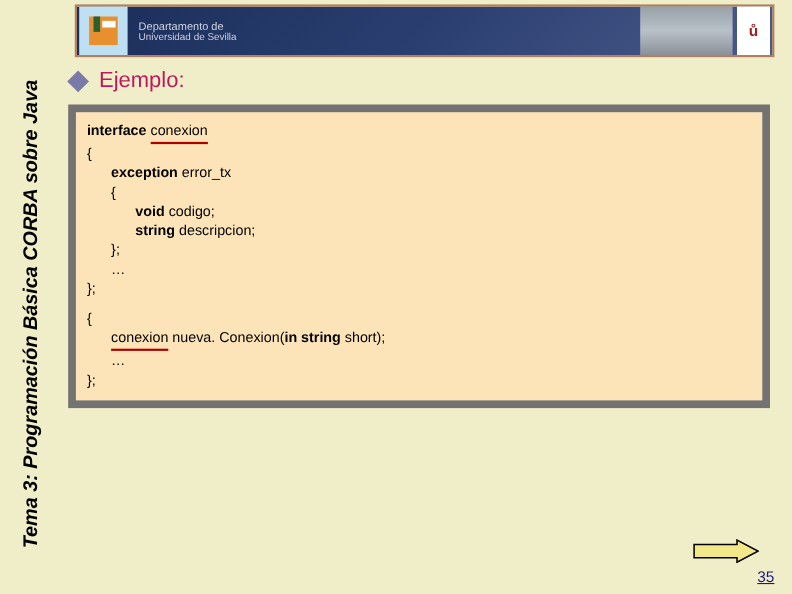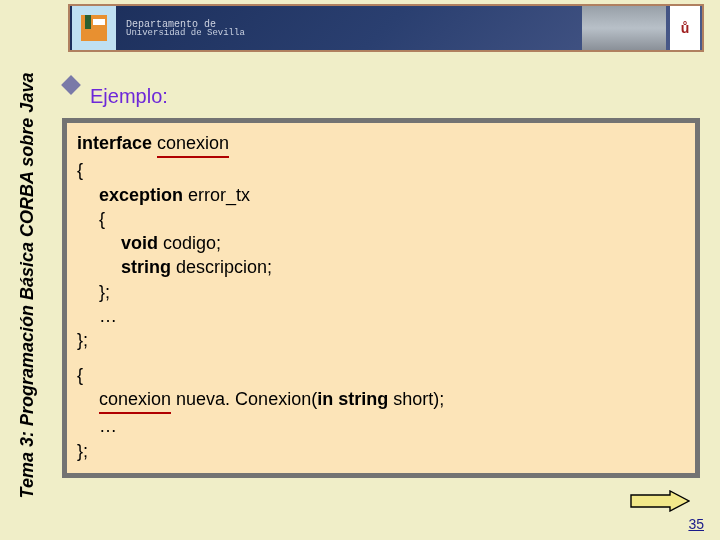--- a/index.html
+++ b/index.html
@@ -13,21 +13,21 @@
     border: 2px solid #b08060;
     display: flex; align-items: center;
     color: #e8e8f0;
   }
   .banner .logo-block {
     width: 44px; height: 44px; margin-left: 2px;
     background: #bfe0f2;
     display: flex; align-items: center; justify-content: center;
   }
   .banner .logo-block svg { width: 30px; height: 30px; }
-  .banner .titles { margin-left: 10px; flex: 1; font-family: Liberation Mono, monospace; }
+  .banner .titles { margin-left: 10px; flex: 1; }
   .banner .dept { font-size: 10px; color: #ced3e0; }
   .banner .main-title { font-size: 20px; font-weight: bold; color: #f0f0f5; letter-spacing: 0.3px; text-shadow: 1px 1px 2px rgba(0,0,0,0.5); }
   .banner .uni { font-size: 9px; color: #c8d0e0; margin-top: -2px; }
   .banner .photo {
     width: 84px; height: 44px; margin-right: 2px;
     background: linear-gradient(#98a0a8 0%, #b8c0c8 50%, #8a9098 100%);
   }
   .banner .shield {
     width: 30px; height: 44px; background: #fff; margin-left: 2px; margin-right: 2px;
     display: flex; align-items: center; justify-content: center;
@@ -55,28 +55,28 @@
     font-style: italic; margin-bottom: 12px;
   }
   .bullet-row {
     display: flex; align-items: center; font-size: 20px;
     margin-bottom: 10px;
   }
   .diamond {
     width: 14px; height: 14px; background: #7a7aa8;
     transform: rotate(45deg); margin-right: 12px; margin-left: 2px;
   }
-  .bullet-text { color: #6d28d9; margin-top: 23px; }
+  .bullet-text { color: #be185d; }
 
   .code-box {
-    border: 5px solid #737373;
+    border: 7px solid #737373;
     background: #fce4b8;
     padding: 8px 10px 10px 10px;
     font-family: Arial, sans-serif;
-    font-size: 18px;
+    font-size: 13px;
     line-height: 1.35;
     color: #000;
     position: relative;
   }
   .code-box .kw { font-weight: bold; }
   .code-box .underline { border-bottom: 2px solid #b00000; padding-bottom: 1px; display: inline-block; }
   .idt1 { padding-left: 22px; display: block; }
   .idt2 { padding-left: 44px; display: block; }
   .code-box .sep { height: 10px; }
 

